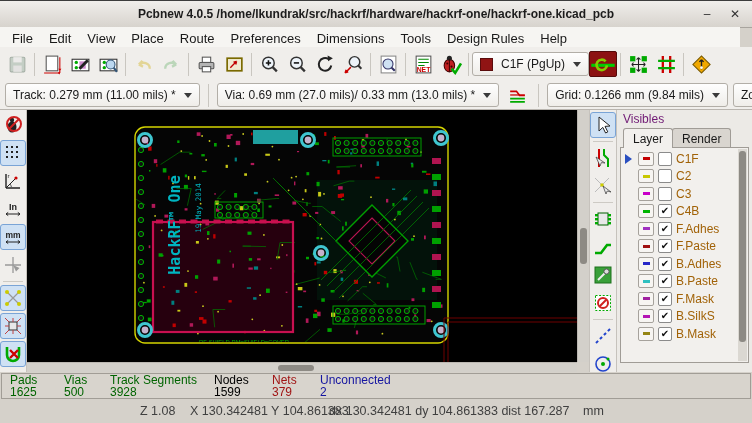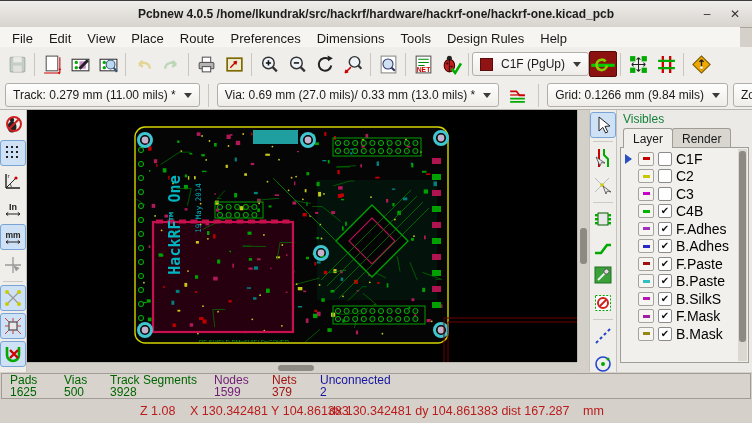--- a/index.html
+++ b/index.html
@@ -42,45 +42,45 @@
   .hsep{width:20px;height:1px;background:#cdcac4;margin:1px 0;flex:none}
   
   .canvas{position:absolute;left:27px;top:110px;width:550px;height:252px;background:#000}
   .hscroll{position:absolute;left:27px;top:362px;width:550px;height:10px;background:#d3d0ca;border-top:1px solid #bcb8b2}
   .hthumb{position:absolute;left:251px;top:2px;width:36px;height:6px;background:#8d8a84;border-radius:3px}
   .vscroll{position:absolute;left:577px;top:110px;width:12px;height:252px;background:#d3d0ca;border-left:1px solid #bcb8b2}
   .vthumb{position:absolute;left:2px;top:118px;width:7px;height:36px;background:#8d8a84;border-radius:3px}
   
   .visibles{position:absolute;left:616px;top:110px;width:136px;height:262px;background:#eceae6;border-left:1px solid #c6c2bc;
     box-sizing:border-box;padding:1px 3px}
-  .vtitle{font-size:12px;padding:1px 3px;color:#15803d}
+  .vtitle{font-size:12px;padding:1px 3px;color:#701a75}
   .tabs{display:flex;padding-left:3px;margin-top:1px}
   .tab{font-size:12px;padding:3px 9px 2px;border:1px solid #a09c96;border-bottom:none;border-radius:3px 3px 0 0;
     background:#d9d5cf;margin-right:-1px;position:relative}
   .tab.active{background:#f2f0ed;z-index:2}
   .tabcontent{position:relative;border:1px solid #a09c96;background:#f2f0ed;margin-top:-1px;height:216px;padding:2px 0 0 4px;box-sizing:border-box}
   .lrow{display:flex;align-items:center;height:17.5px;gap:4px}
   .larrow{width:9px;height:10px;flex:none;visibility:hidden}
   .larrow::after{content:"";display:block;width:0;height:0;border-top:5px solid transparent;border-bottom:5px solid transparent;border-left:7px solid #2a4fc0}
   .swatch{width:14px;height:12px;background:#f7f5f2;border:1px solid #a6a29c;border-radius:2px;
     display:flex;align-items:center;justify-content:center;flex:none}
   .swatch i{display:block;width:7px;height:3px}
   .cbox{width:12px;height:12px;background:#fff;border:1px solid #8b8b8b;border-radius:2px;flex:none;
     font-size:10px;line-height:11px;text-align:center;color:#101010}
   .cbox.checked::after{content:"✔"}
-  .lname{font-size:14px;color:#000000;white-space:nowrap}
+  .lname{font-size:12px;color:#a16207;white-space:nowrap}
   .lscroll{position:absolute;right:1px;top:1px;bottom:1px;width:9px;background:#dbd8d2}
   .lsthumb{position:absolute;left:1px;top:2px;width:7px;height:90%;background:#8d8a84;border-radius:3px}
   
   .status1{position:absolute;left:0;top:372px;right:0;height:28px;background:#d5d1ca}
   .stpanel{position:absolute;left:1px;right:1px;top:1px;height:24px;border:1px solid #a19d96;background:#d8d4cd}
   .sfield{position:absolute;top:1px;font-size:12px;line-height:11px;white-space:nowrap}
   .sfield .v{margin-top:1px}
   .status2{position:absolute;left:0;top:400px;right:0;height:23px;background:#d5d1ca;font-size:12.5px}
-  .status2 span{position:absolute;top:4px;white-space:nowrap;color:#b91c1c}
+  .status2 span{position:absolute;top:4px;white-space:nowrap;color:#404040}
 </style>
 </head>
 <body>
 
 <div class="titlebar">
   <div class="title">Pcbnew 4.0.5 /home/lkundrak/src/hackrf/hardware/hackrf-one/hackrf-one.kicad_pcb</div>
   <div class="winbtn min">–</div>
   <div class="winbtn close">✕</div>
 </div>
 
@@ -857,56 +857,56 @@
         <span class="larrow" style="visibility: hidden;"></span>
         <span class="swatch">
           <i style="background: rgb(160, 48, 192);"></i>
         </span>
         <span class="cbox checked"></span>
         <span class="lname">F.Adhes</span>
       </div>
     <div class="lrow">
         <span class="larrow" style="visibility: hidden;"></span>
         <span class="swatch">
+          <i style="background: rgb(160, 16, 16);"></i>
+        </span>
+        <span class="cbox checked"></span>
+        <span class="lname">F.Paste</span>
+      </div>
+    <div class="lrow">
+        <span class="larrow" style="visibility: hidden;"></span>
+        <span class="swatch">
           <i style="background: rgb(40, 40, 200);"></i>
         </span>
         <span class="cbox checked"></span>
         <span class="lname">B.Adhes</span>
       </div>
     <div class="lrow">
         <span class="larrow" style="visibility: hidden;"></span>
         <span class="swatch">
-          <i style="background: rgb(160, 16, 16);"></i>
-        </span>
-        <span class="cbox checked"></span>
-        <span class="lname">F.Paste</span>
-      </div>
-    <div class="lrow">
-        <span class="larrow" style="visibility: hidden;"></span>
-        <span class="swatch">
           <i style="background: rgb(48, 192, 192);"></i>
         </span>
         <span class="cbox checked"></span>
         <span class="lname">B.Paste</span>
       </div>
     <div class="lrow">
         <span class="larrow" style="visibility: hidden;"></span>
         <span class="swatch">
+          <i style="background: rgb(160, 32, 160);"></i>
+        </span>
+        <span class="cbox checked"></span>
+        <span class="lname">F.Mask</span>
+      </div>
+    <div class="lrow">
+        <span class="larrow" style="visibility: hidden;"></span>
+        <span class="swatch">
           <i style="background: rgb(180, 20, 180);"></i>
         </span>
         <span class="cbox checked"></span>
         <span class="lname">B.SilkS</span>
-      </div>
-    <div class="lrow">
-        <span class="larrow" style="visibility: hidden;"></span>
-        <span class="swatch">
-          <i style="background: rgb(160, 32, 160);"></i>
-        </span>
-        <span class="cbox checked"></span>
-        <span class="lname">F.Mask</span>
       </div>
     <div class="lrow">
         <span class="larrow" style="visibility: hidden;"></span>
         <span class="swatch">
           <i style="background: rgb(150, 134, 20);"></i>
         </span>
         <span class="cbox checked"></span>
         <span class="lname">B.Mask</span>
       </div>
     <div class="lscroll">
@@ -922,21 +922,21 @@
         <div class="v">1625</div>
       </div>
     <div class="sfield" style="left: 62px; color: rgb(0, 100, 0);">
         <div>Vias</div>
         <div class="v">500</div>
       </div>
     <div class="sfield" style="left: 108px; color: rgb(0, 100, 0);">
         <div>Track Segments</div>
         <div class="v">3928</div>
       </div>
-    <div class="sfield" style="left: 212px; color: #701a75;">
+    <div class="sfield" style="left: 212px; color: #000000;">
         <div>Nodes</div>
         <div class="v">1599</div>
       </div>
     <div class="sfield" style="left: 270px; color: rgb(160, 20, 20);">
         <div>Nets</div>
         <div class="v">379</div>
       </div>
     <div class="sfield" style="left: 318px; color: rgb(20, 20, 160);">
         <div>Unconnected</div>
         <div class="v">2</div>

